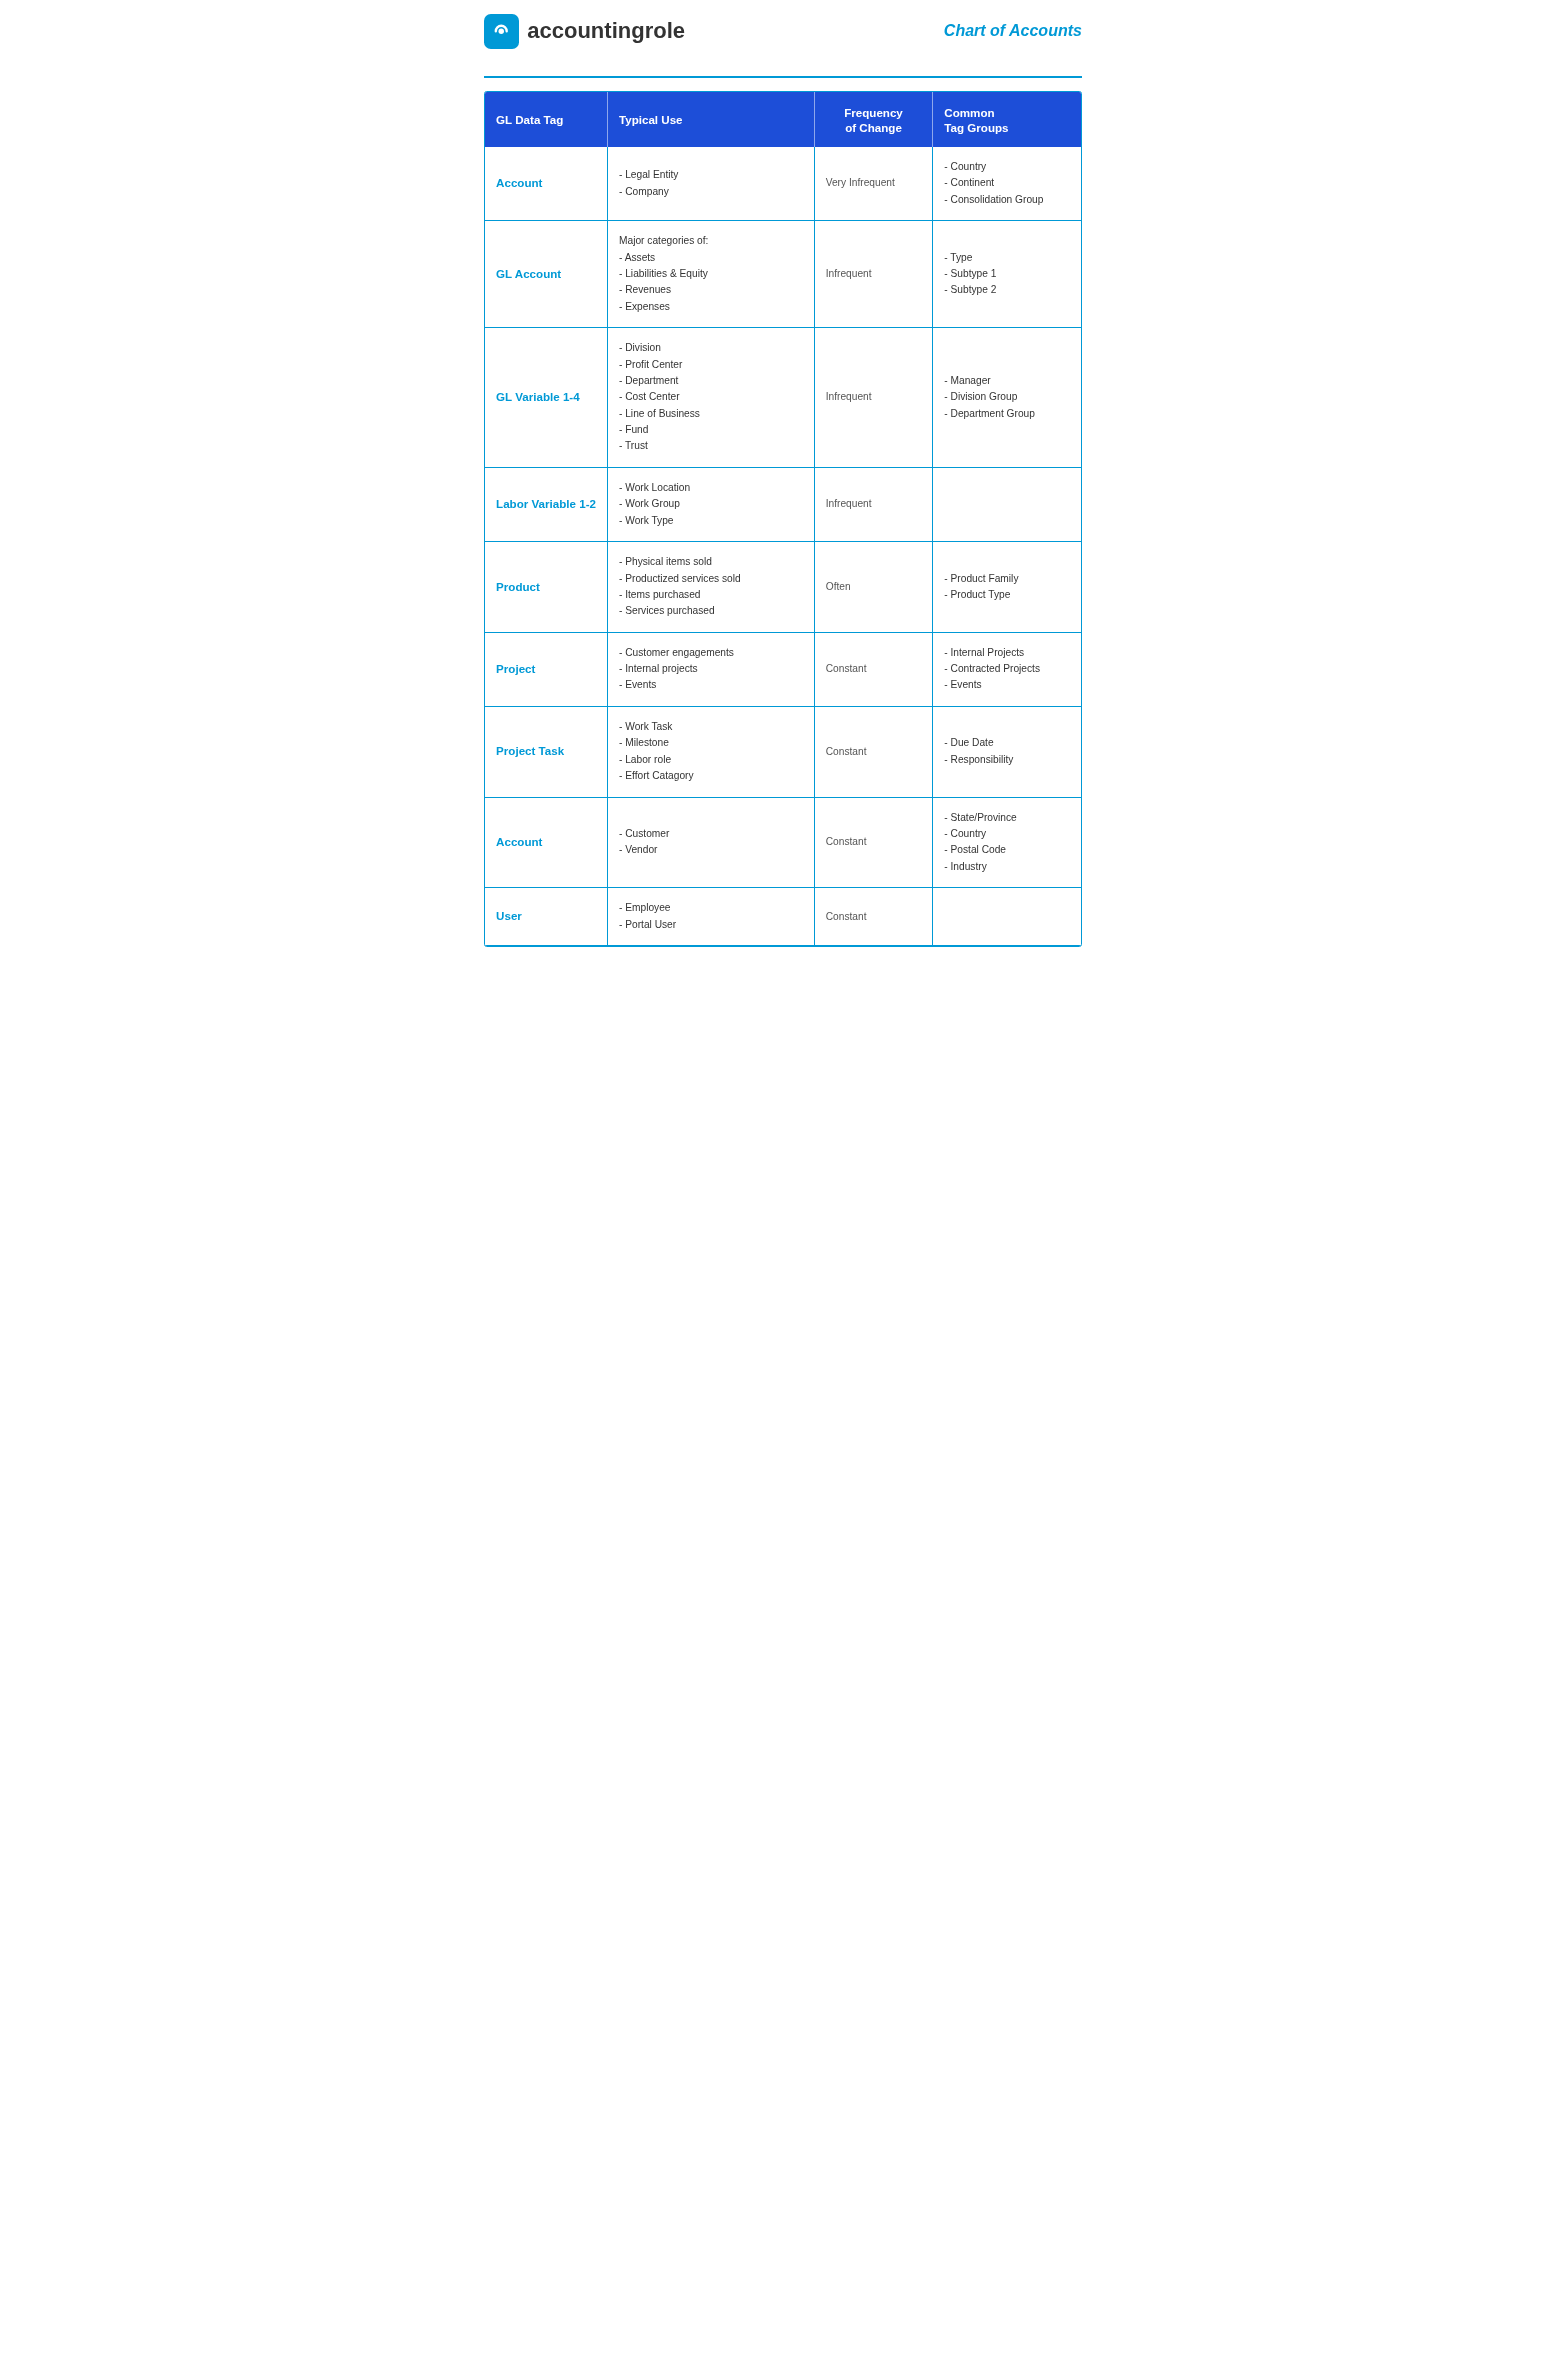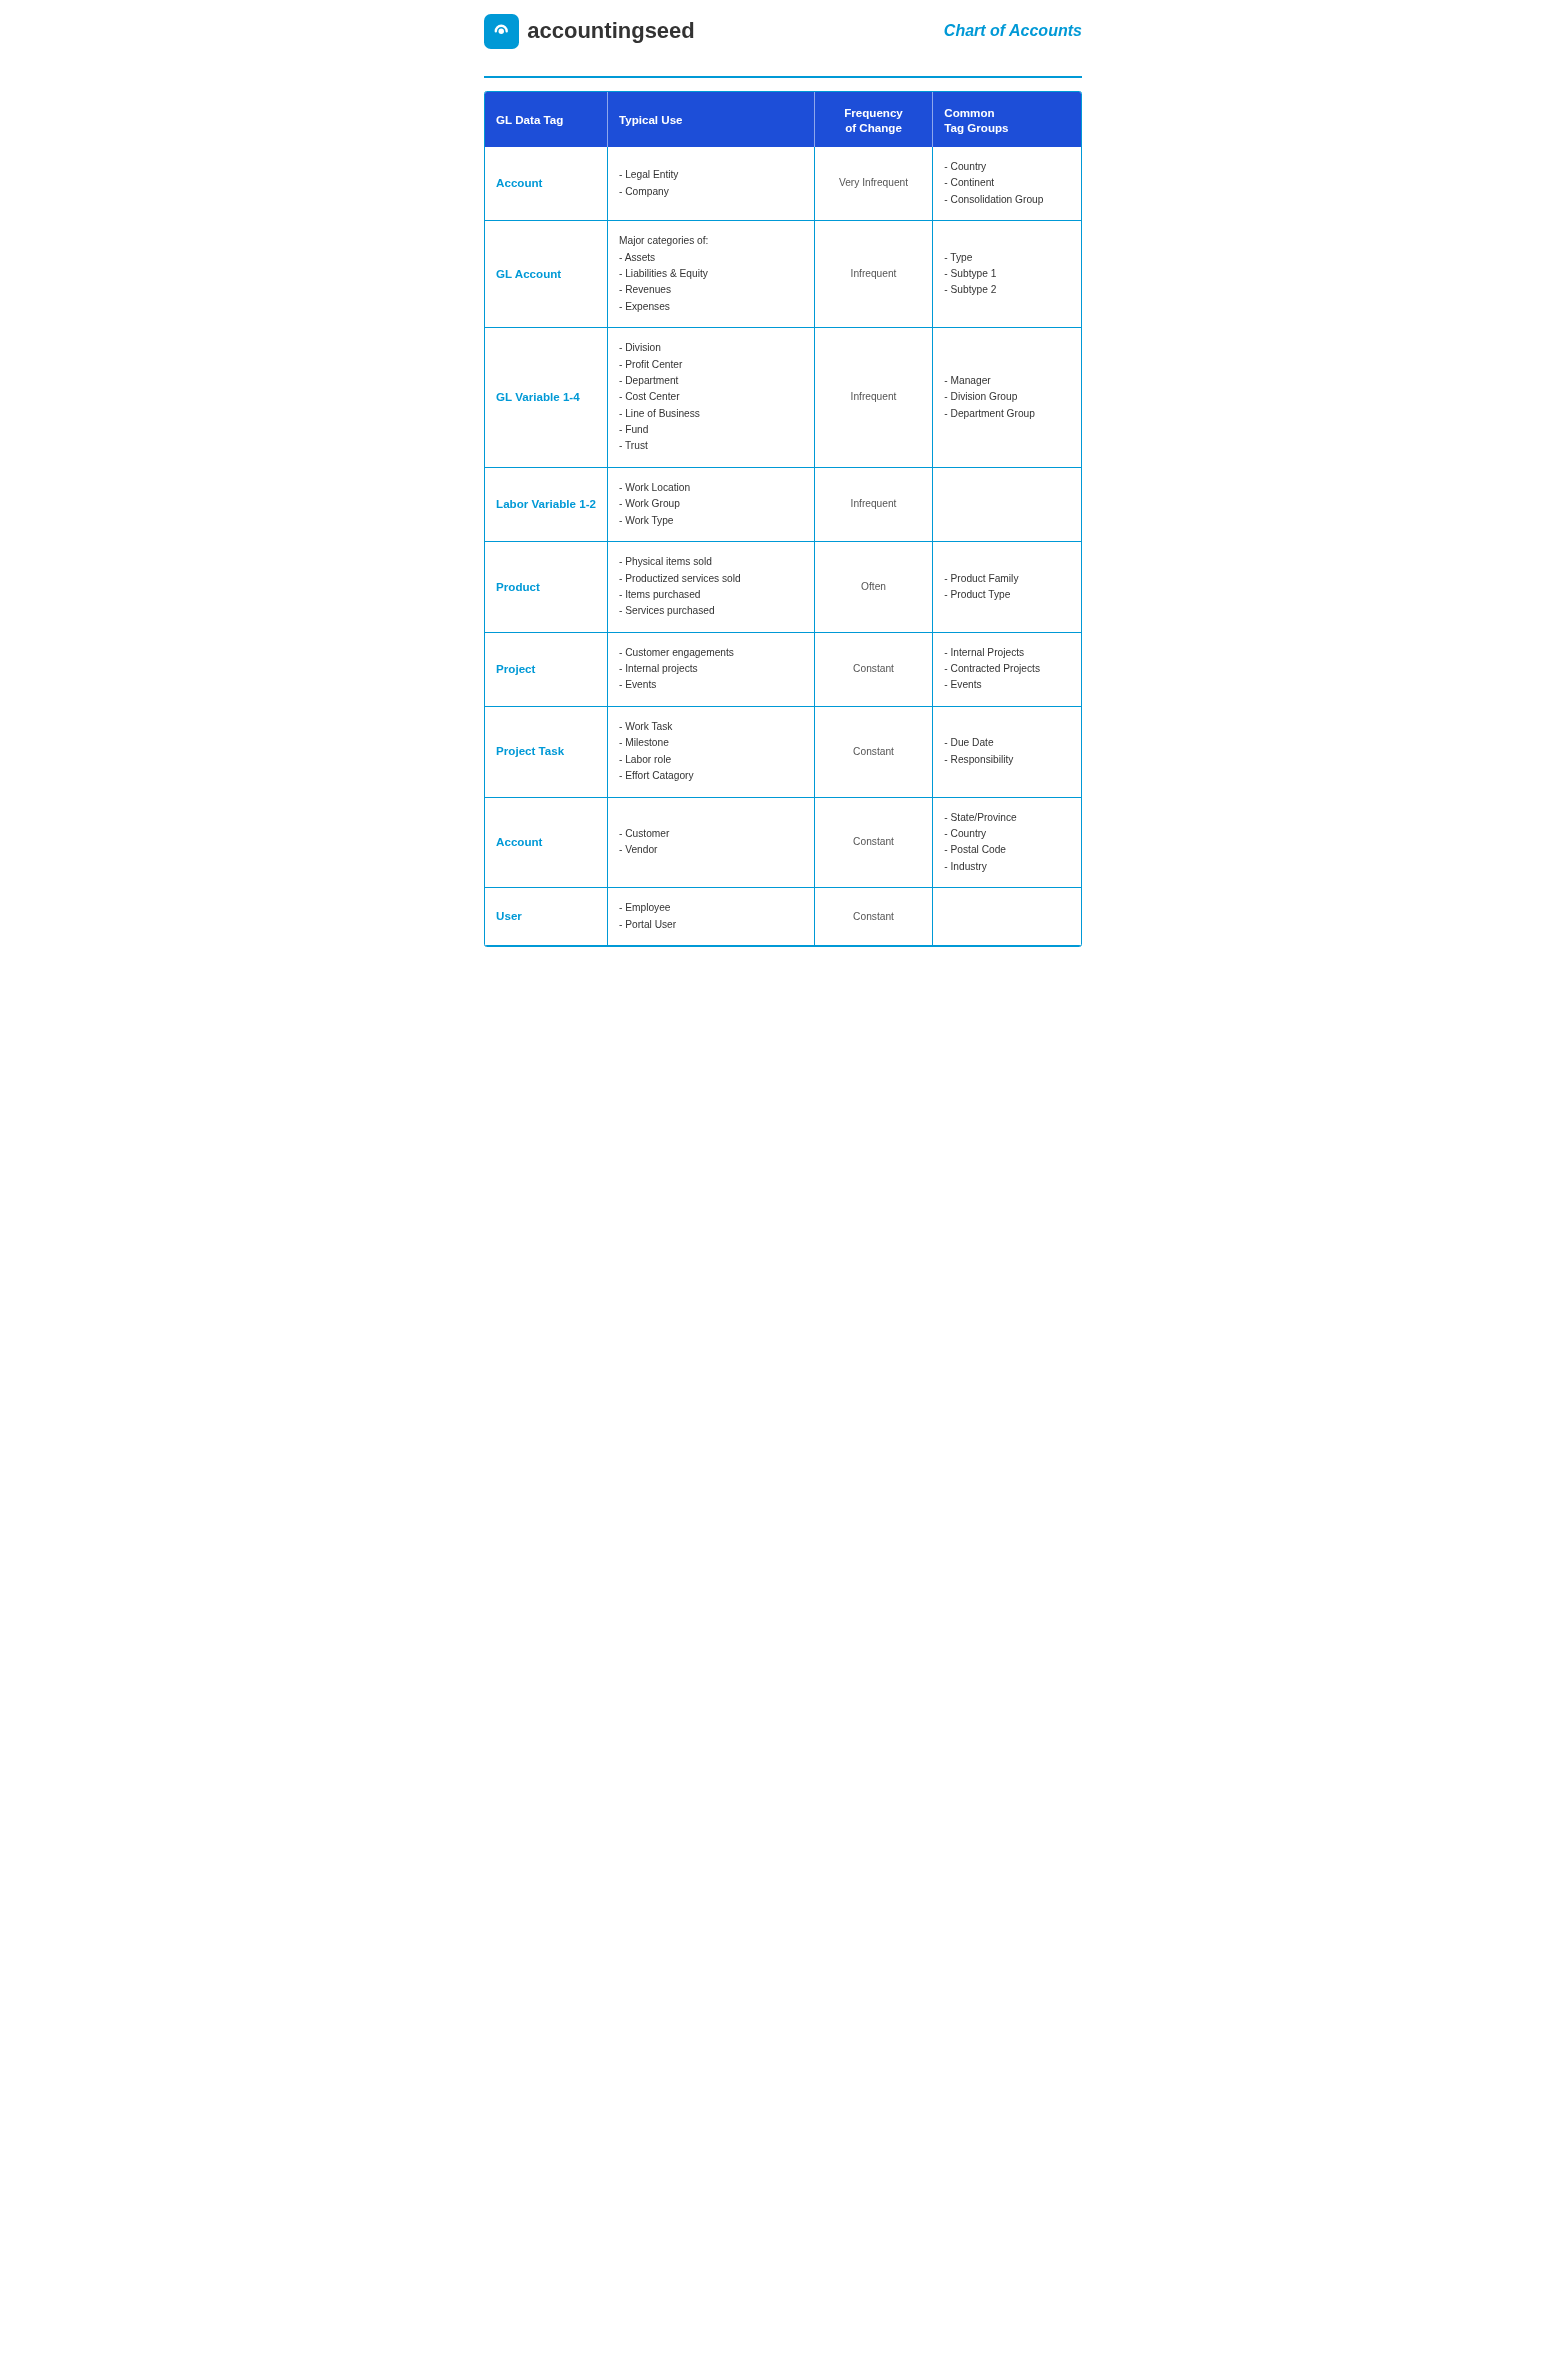--- a/index.html
+++ b/index.html
@@ -84,21 +84,21 @@
       color: #333;
       line-height: 1.6;
     }
     tbody td:first-child {
       color: #0099d6;
       font-weight: 700;
       font-size: 11.6px;
       white-space: nowrap;
     }
     tbody td:nth-child(3) {
-      text-align: center;
+      text-align: left;
       color: #555;
     }
     .outer-border {
       border: 1.4px solid #0099d6;
       border-radius: 2.7px;
       overflow: hidden;
       margin-top: 6.8px;
     }
     thead th:not(:last-child),
     tbody td:not(:last-child) {
@@ -122,21 +122,21 @@
   <div class="header">
     <div class="logo-area">
       <div class="logo-icon">
         <svg width="24.5" height="24.5" viewBox="0 0 36 36">
           <rect x="2" y="2" width="32" height="32" rx="6" fill="#0099d6"></rect>
           <path d="M10 18 A8 8 0 1 1 26 18" stroke="white" stroke-width="3.5" fill="none" stroke-linecap="round"></path>
           <circle cx="18" cy="18" r="4" fill="white"></circle>
         </svg>
       </div>
       <div class="logo-text">
-        <span>accounting</span><span style="font-weight:700">seed</span>
+        <span>accounting</span><span style="font-weight:700">role</span>
       </div>
     </div>
     <div class="chart-title">Chart of Accounts</div>
   </div>
   <div class="divider"></div>
 </div>
 
 <div class="outer-border">
   <table>
     <thead>

